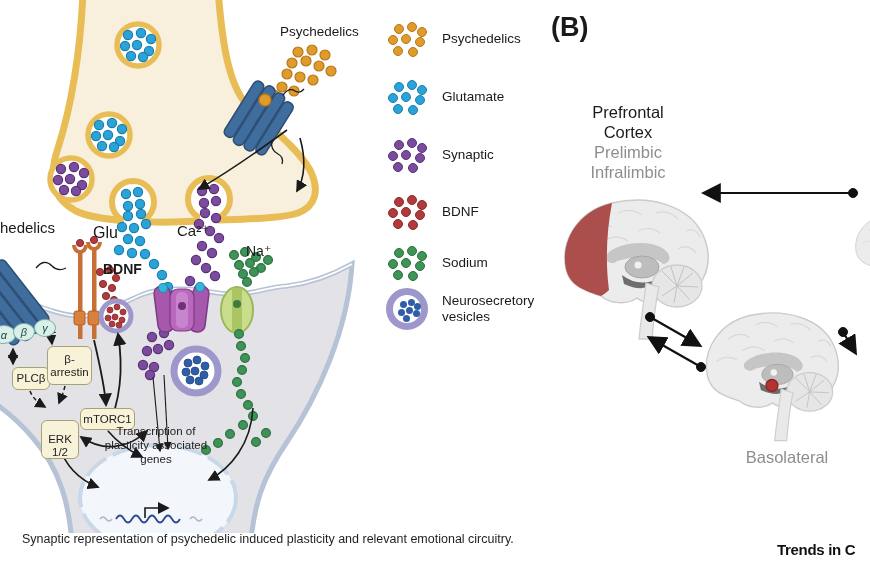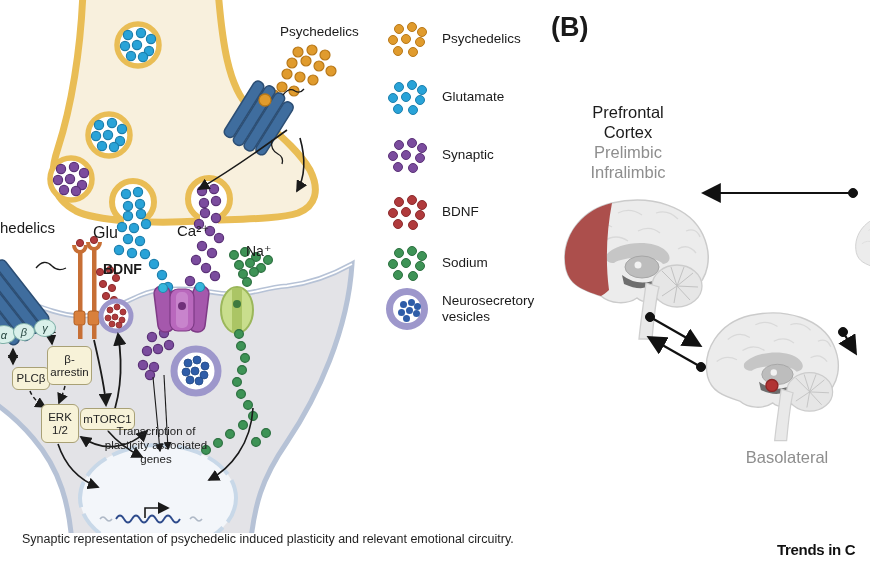--- a/index.html
+++ b/index.html
@@ -365,21 +365,21 @@
       <span>γ</span>
     </div>
 
   <div class="node-box" style="left:12px;top:367px;width:38px;height:23px;">
       <span>PLCβ</span>
     </div>
   <div class="node-box" style="left:47px;top:346px;width:45px;height:39px;">
     <span>β-</span>
     <span>arrestin</span>
   </div>
-  <div class="node-box" style="left:41px;top:404px;width:38px;height:39px;">
+  <div class="node-box" style="left:41px;top:420px;width:38px;height:39px;justify-content:flex-end;">
     <span>ERK</span>
     <span>1/2</span>
   </div>
   <div class="node-box" style="left:80px;top:408px;width:55px;height:22px;">
       <span>mTORC1</span>
     </div>
 
   <div class="wrap-center" style="left:103px;top:424px;width:106px;font-size:11.5px;line-height:14px;color:#222;">Transcription of plasticity associated genes</div>
 
   <div>

